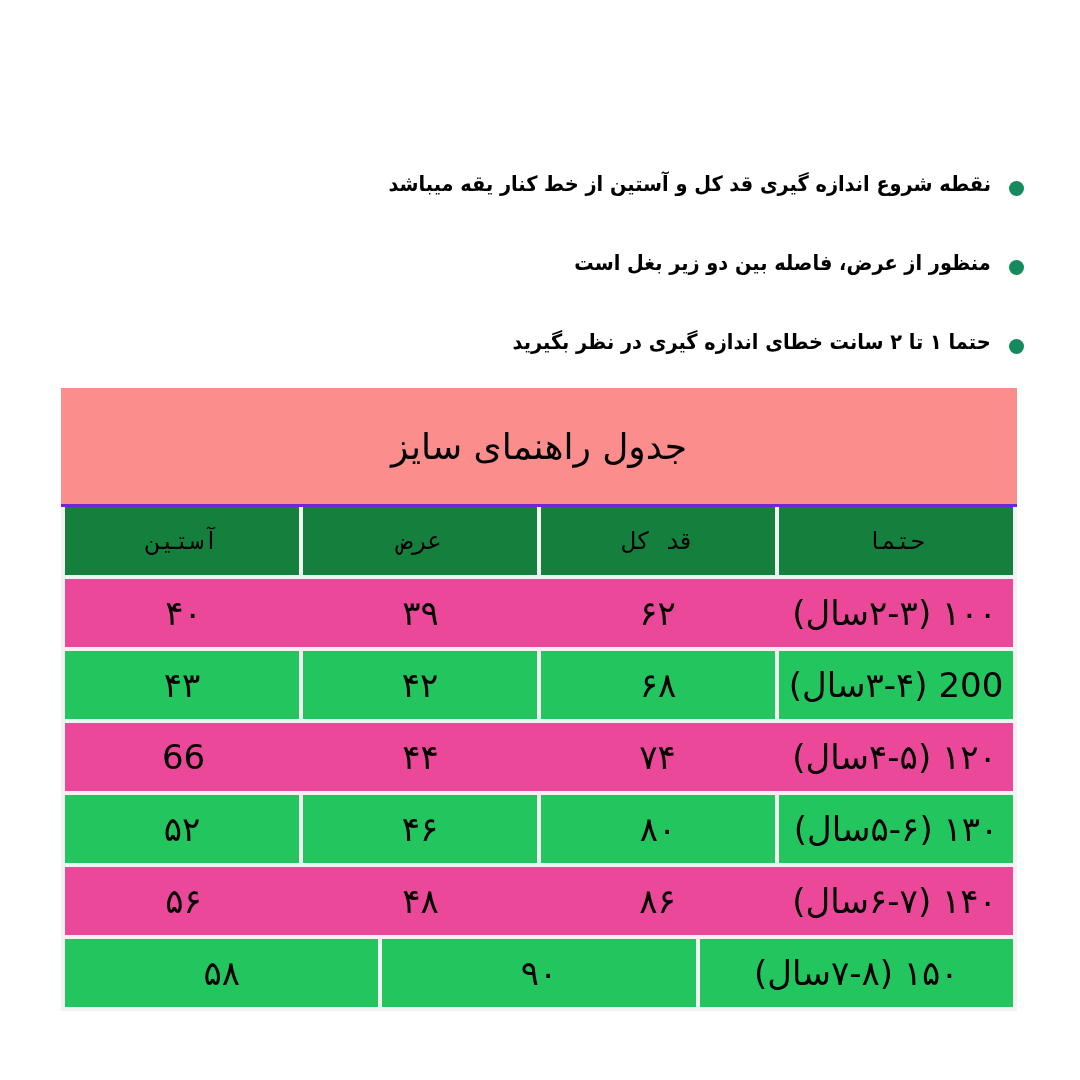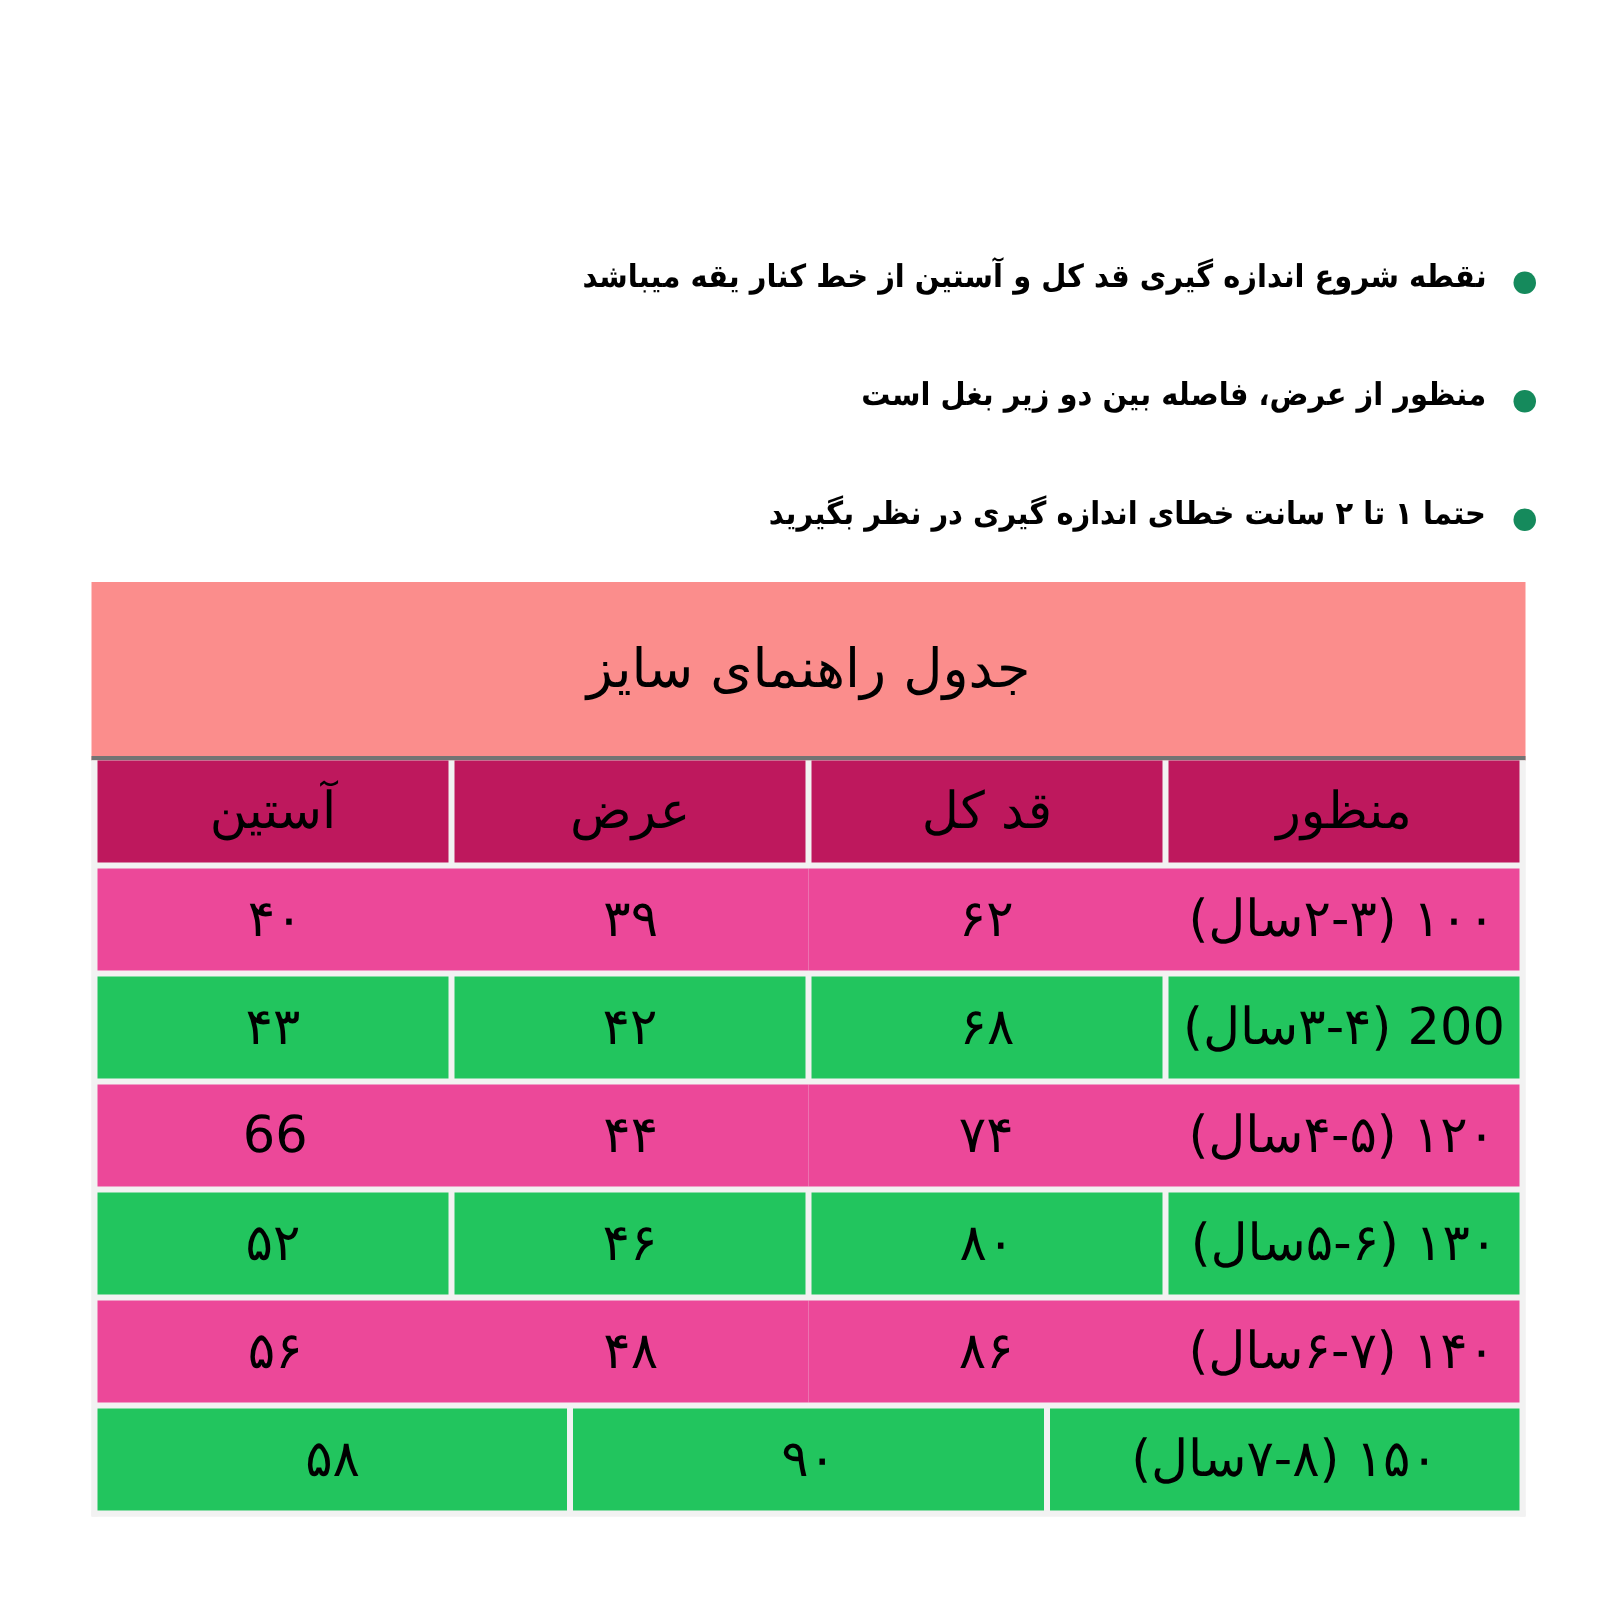--- a/index.html
+++ b/index.html
@@ -52,21 +52,21 @@
       width: 956px;
     }
     .table-title {
       height: 116px;
       background: #fb8d8c;
       display: flex;
       align-items: center;
       justify-content: center;
       direction: rtl;
       font-size: 36px;
-      border-bottom: 3px solid #737373;
+      border-bottom: 3px solid #6d28d9;
     }
     .grid {
       border: 4px solid #f2f2f2;
       border-top: 0;
       direction: rtl;
       background: #f2f2f2;
     }
     .row {
       display: flex;
       height: 68px;
@@ -77,22 +77,23 @@
       flex: 1 1 0;
       display: flex;
       align-items: center;
       justify-content: center;
       font-size: 34px;
       margin-left: 4px;
       background: #22c55e;
     }
     .cell:last-child { margin-left: 0; }
     .row.header .cell {
-      font-size: 34px;
-      background: #be185d;
+      font-size: 24px;
+      background: #15803d;
+      font-family: Liberation Mono, monospace;
     }
     .row.striped .cell { background: #ec4899; margin-left: 0; }
     .size-cell {
       direction: rtl;
       unicode-bidi: plaintext;
     }
   </style>
 </head>
 <body>
 
@@ -108,21 +109,21 @@
   <div class="note">
     <span class="bullet"></span>
     <span class="note-text">حتما ۱ تا ۲ سانت خطای اندازه گیری در نظر بگیرید</span>
   </div>
 </div>
 
 <div class="size-table">
   <div class="table-title">جدول راهنمای سایز</div>
   <div class="grid">
     <div class="row header">
-      <div class="cell">منظور</div>
+      <div class="cell">حتما</div>
       <div class="cell">قد کل</div>
       <div class="cell">عرض</div>
       <div class="cell">آستین</div>
     </div>
 
     <div class="row striped">
       <div class="cell size-cell">۱۰۰ (۲-۳سال)</div>
       <div class="cell">۶۲</div>
       <div class="cell">۳۹</div>
       <div class="cell">۴۰</div>

